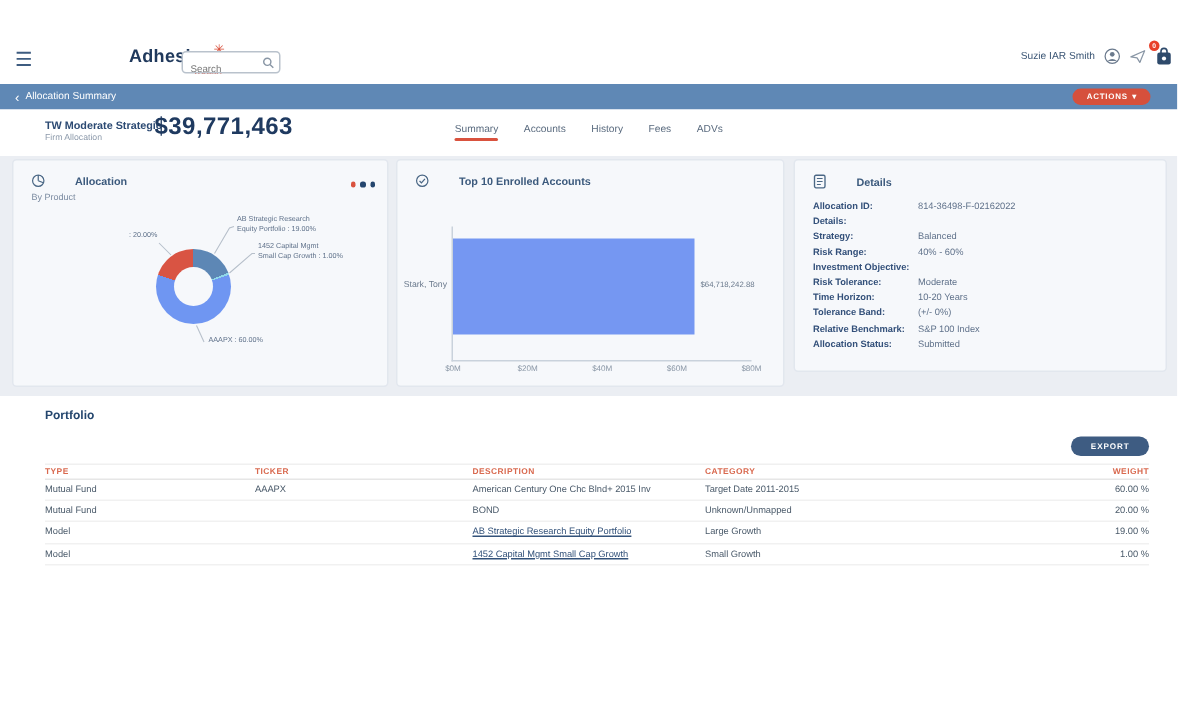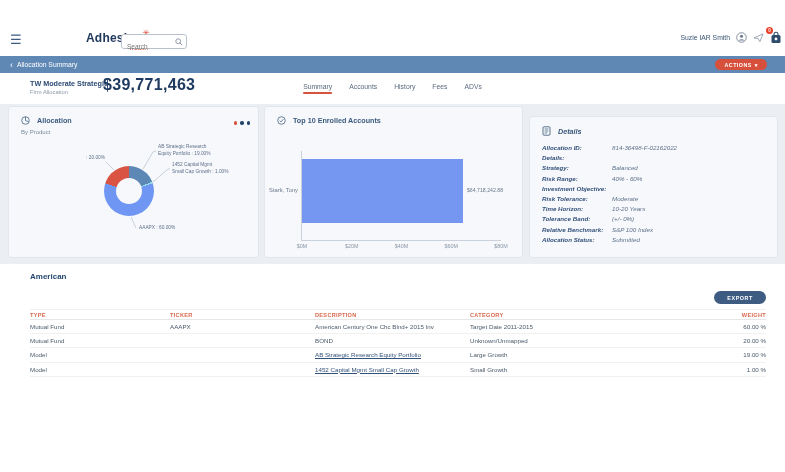--- a/index.html
+++ b/index.html
@@ -33,22 +33,22 @@
   .alloc-amount { position:absolute; left:103px; top:3px; font-size:16px; font-weight:bold; color:#1f3a60; letter-spacing:.3px; }
   .tabs { position:absolute; left:0; right:0; top:10px; display:flex; justify-content:center; gap:17px; font-size:6.8px; color:#5a6b7f; }
   .tab { position:relative; cursor:pointer; padding-bottom:4px; }
   .tab.active::after { content:""; position:absolute; left:0; right:0; bottom:0; height:2px; background:#d9523e; border-radius:2px; }
 
   
   .strip { position:absolute; left:0; top:104px; width:785px; height:160px; background:#ebeef3; }
   .card { position:absolute; background:#f6f8fb; border:1px solid #e2e7ee; border-radius:3px; }
   .card1 { left:8px; top:2px; width:251px; height:152px; }
   .card2 { left:264px; top:2px; width:259px; height:152px; }
-  .card3 { left:529px; top:12px; width:249px; height:142px;font-style:italic; }
-  .card-head { position:absolute; left:12px; top:9px; display:flex; align-items:center; gap:7px; font-size:7.2px; color:#3c5a7d; font-weight:bold; }
+  .card3 { left:529px; top:2px; width:249px; height:142px; }
+  .card-head { position:absolute; left:12px; top:9px; display:flex; align-items:center; gap:20px; font-size:7.2px; color:#3c5a7d; font-weight:bold; }
   .card-sub { position:absolute; left:12px; top:22px; font-size:6px; color:#7a8aa0; }
   .dots { position:absolute; right:8px; top:14px; display:flex; gap:3px; cursor:pointer; }
   .dot { width:3.5px; height:3.5px; border-radius:50%; }
   .dot-red { background:#d9523e; } .dot-navy { background:#24466e; }
 
   
   .donut { position:absolute; left:95px; top:59px; width:50px; height:50px; border-radius:50%; }
   .donut::after { content:""; position:absolute; left:12px; top:12px; width:26px; height:26px; border-radius:50%; background:#f6f8fb; }
   .pie-label { position:absolute; font-size:4.8px; color:#5f718a; line-height:6.5px; white-space:nowrap; }
   .leader-svg { position:absolute; left:0; top:0; pointer-events:none; }
@@ -256,21 +256,21 @@
           </div>
         <div class="drow">
             <span class="dlabel">Allocation Status:</span>
             <span class="dvalue">Submitted</span>
           </div>
       </div>
     </div>
   </div>
 
   <div class="products">
-    <div class="products-title">American</div>
+    <div class="products-title">Portfolio</div>
     <div class="export-btn">
         <span>EXPORT</span>
       </div>
     <div class="ptable">
       <div class="prow phead">
         <span>TYPE</span>
         <span>TICKER</span>
         <span>DESCRIPTION</span>
         <span>CATEGORY</span>
         <span class="cell-r">WEIGHT</span>

